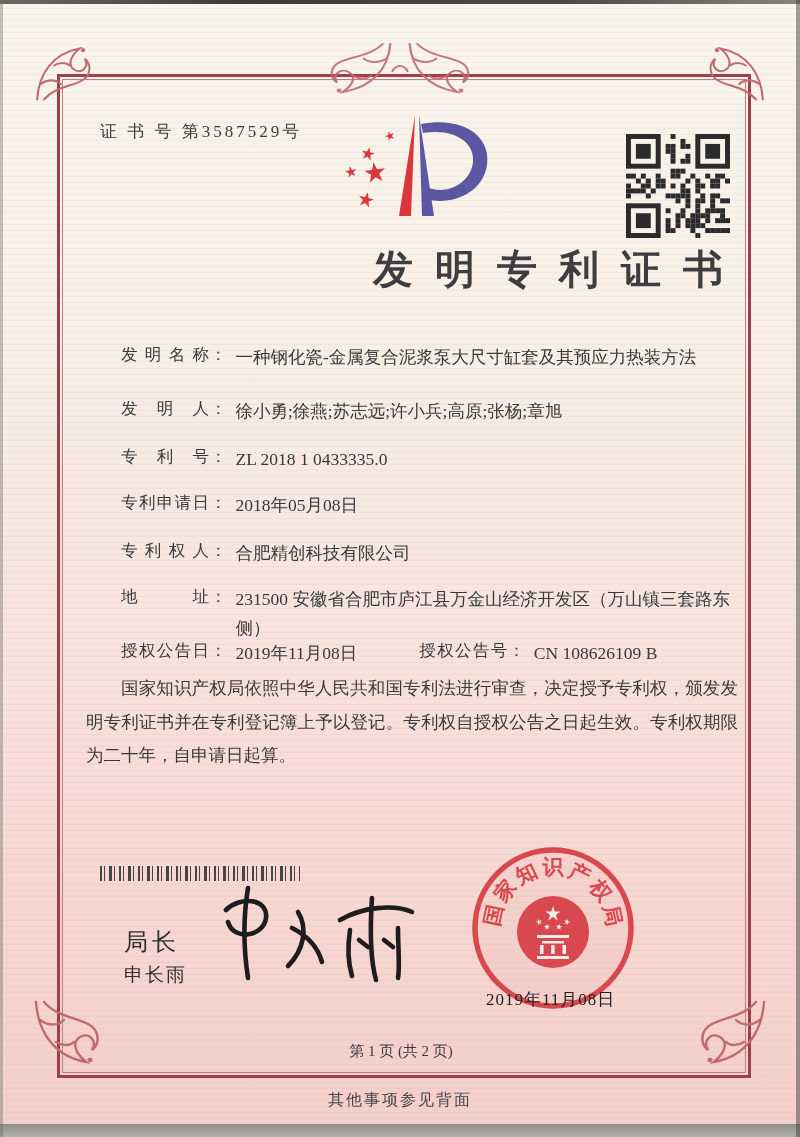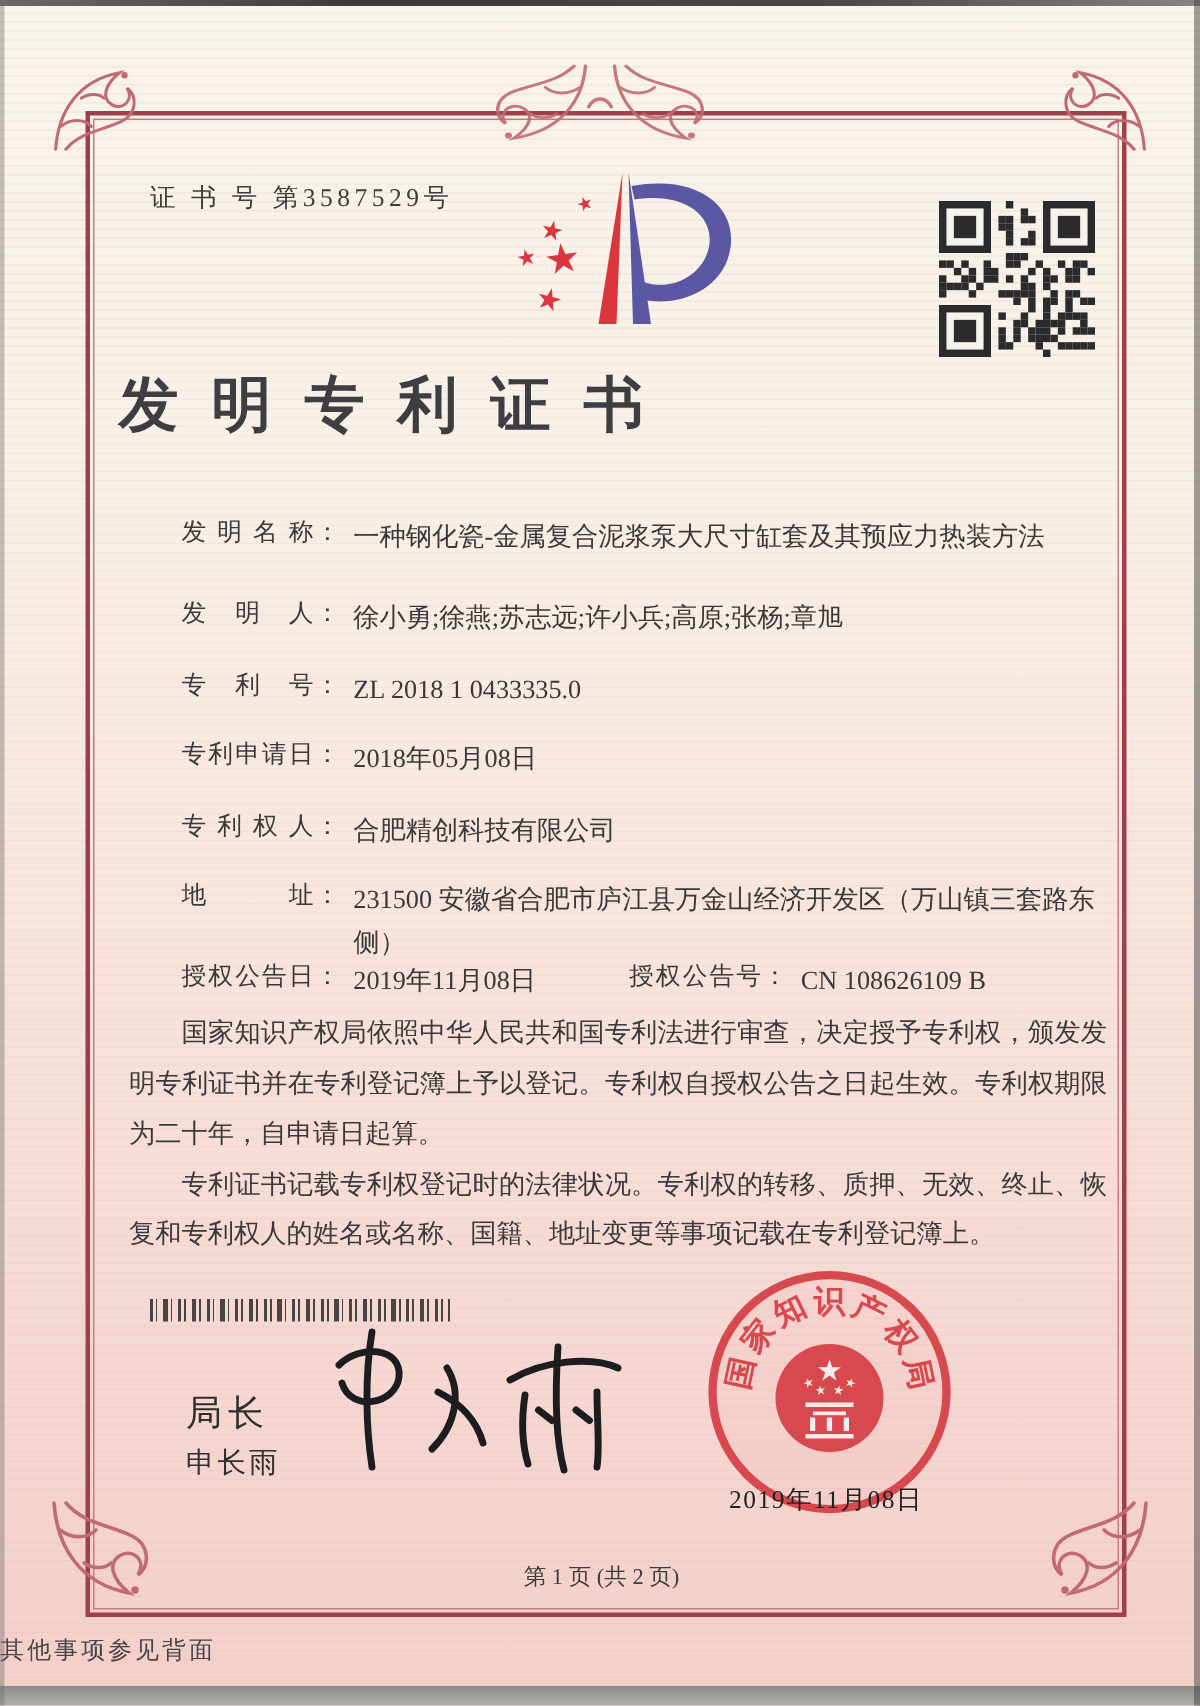--- a/index.html
+++ b/index.html
@@ -17,21 +17,21 @@
   .edge-right{position:absolute;top:0;bottom:0;right:0;width:4px;background:rgba(70,68,66,0.50);z-index:40;}
   
   .frame{position:absolute;left:57px;top:74px;width:688px;height:998px;
     border:3px solid #9e4049;z-index:1;}
   .frame::after{content:"";position:absolute;inset:2px;border:1px solid #c07e84;}
   .ornaments{position:absolute;inset:0;z-index:2;pointer-events:none;}
   
   .cert-no{position:absolute;left:100px;top:120px;font-size:17px;letter-spacing:3px;color:#3c3c3e;z-index:3;}
   .logo{position:absolute;left:338px;top:110px;z-index:3;}
   .qr{position:absolute;left:626px;top:134px;z-index:3;}
-  .title{position:absolute;left:57px;top:242px;width:688px;text-align:left;
+  .title{position:absolute;left:57px;top:242px;width:688px;text-align:right;
     font-size:40px;font-weight:600;letter-spacing:22px;text-indent:22px;color:#3e3d41;z-index:3;}
   
   .row{position:absolute;left:86px;right:58px;display:flex;align-items:flex-start;
     color:#39393b;z-index:3;margin-left:35px;}
   .flabel{flex:none;display:inline-block;width:88px;font-size:16.5px;
     text-align:justify;text-align-last:justify;}
   .fcolon{flex:none;margin:0 9px 0 1px;font-size:16.5px;}
   .fvalue{font-size:17.5px;line-height:29px;margin-top:-1px;}
   .pair{display:flex;align-items:flex-start;}
   
@@ -44,21 +44,21 @@
   .director-title{position:absolute;left:124px;top:926px;font-size:24px;color:#2f2f31;z-index:3;letter-spacing:4px;}
   .director-name{position:absolute;left:124px;top:962px;font-size:19px;color:#2f2f31;z-index:3;letter-spacing:2px;}
   .signature{position:absolute;left:212px;top:878px;z-index:4;}
   .seal{position:absolute;left:458px;top:840px;z-index:4;}
   .seal-ch{font-family:"Liberation Serif","DejaVu Serif",serif;font-size:21px;font-weight:700;
     fill:#d7494f;text-anchor:middle;}
   .seal-date{position:absolute;left:486px;top:988px;width:180px;font-size:17px;letter-spacing:1px;
     color:#222;z-index:5;}
   .page-num{position:absolute;left:57px;top:1042px;width:688px;text-align:center;font-size:15px;
     color:#3c3c3e;z-index:3;}
-  .back-note{position:absolute;left:0;top:1090px;width:800px;font-size:16px;
+  .back-note{position:absolute;left:0;top:1090px;width:800px;text-align:center;font-size:16px;
     color:#46464a;z-index:3;letter-spacing:2px;}
 </style>
 </head>
 <body>
 
 <div class="photo">
 
   <div class="frame"></div>
 
   <svg class="ornaments" width="800" height="1137" viewBox="0 0 800 1137">
@@ -276,21 +276,20 @@
     </span>
     <span class="pair" style="margin-left:62px">
       <span class="flabel">授权公告号</span>
       <span class="fcolon">：</span>
       <span class="fvalue">CN 108626109 B</span>
     </span>
   </div>
 
   <div class="paras">
     <p>国家知识产权局依照中华人民共和国专利法进行审查，决定授予专利权，颁发发明专利证书并在专利登记簿上予以登记。专利权自授权公告之日起生效。专利权期限为二十年，自申请日起算。</p>
-    <p>专利证书记载专利权登记时的法律状况。专利权的转移、质押、无效、终止、恢复和专利权人的姓名或名称、国籍、地址变更等事项记载在专利登记簿上。</p>
   </div>
 
   <div class="barcode"></div>
   <div class="director-title">局长</div>
   <div class="director-name">申长雨</div>
 
   <svg class="signature" width="215" height="110" viewBox="0 0 215 110">
     <g fill="none" stroke="#1d1d1f" stroke-width="4.6" stroke-linecap="round" stroke-linejoin="round">
       <path d="M36,10 C31,40 32,74 36,100"></path>
       <path d="M14,32 C28,18 56,20 54,40 C52,58 22,64 16,44"></path>

